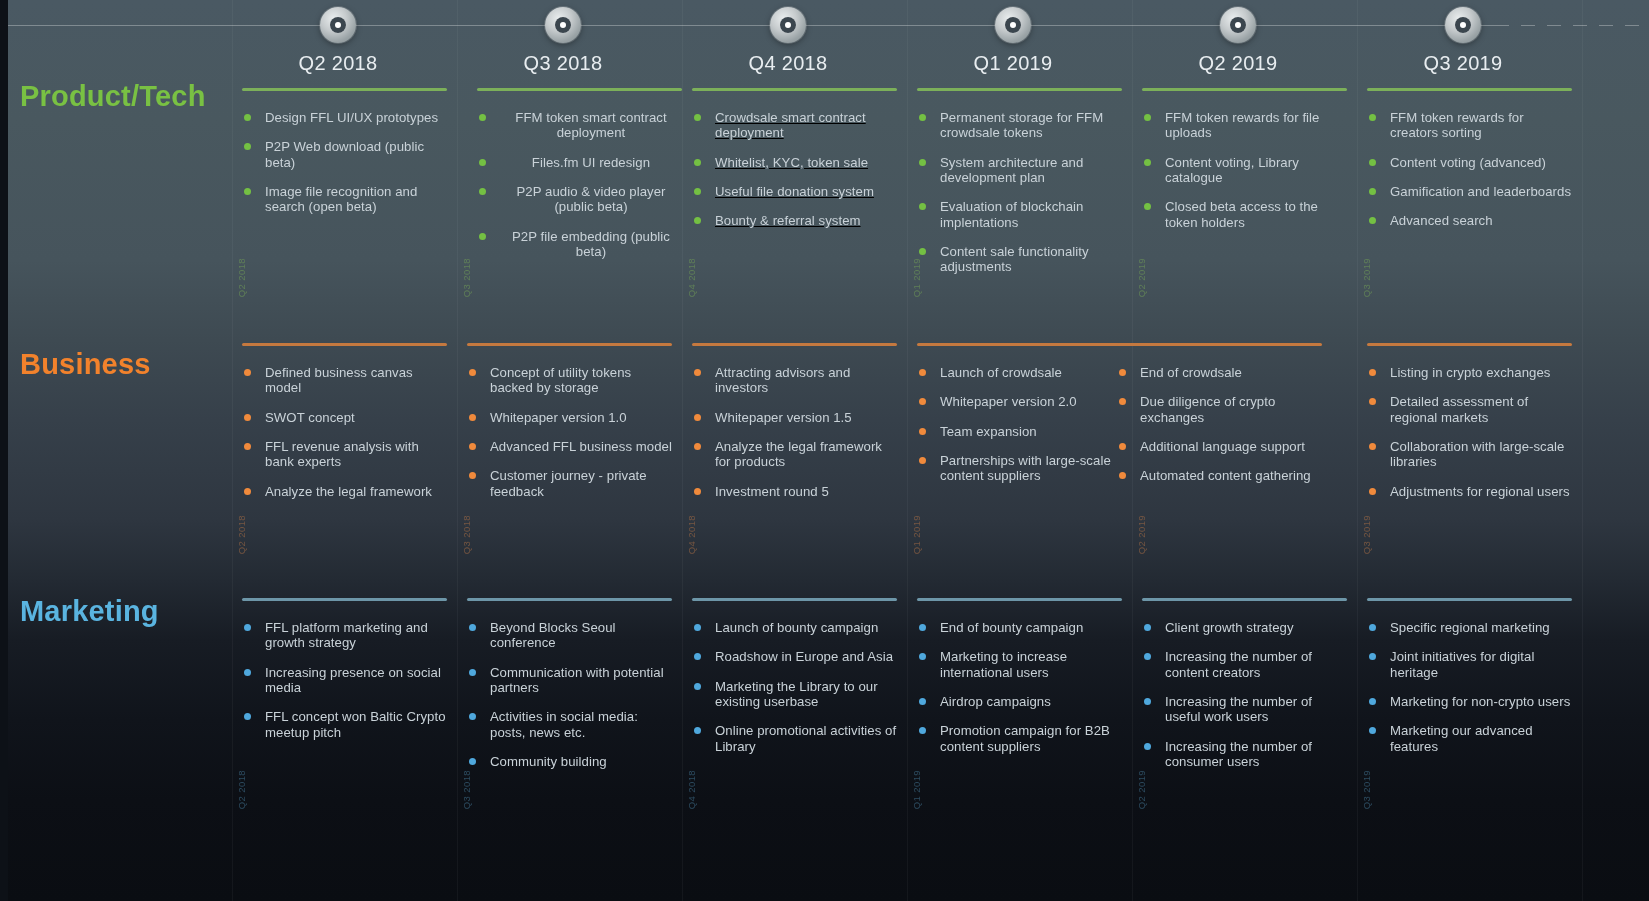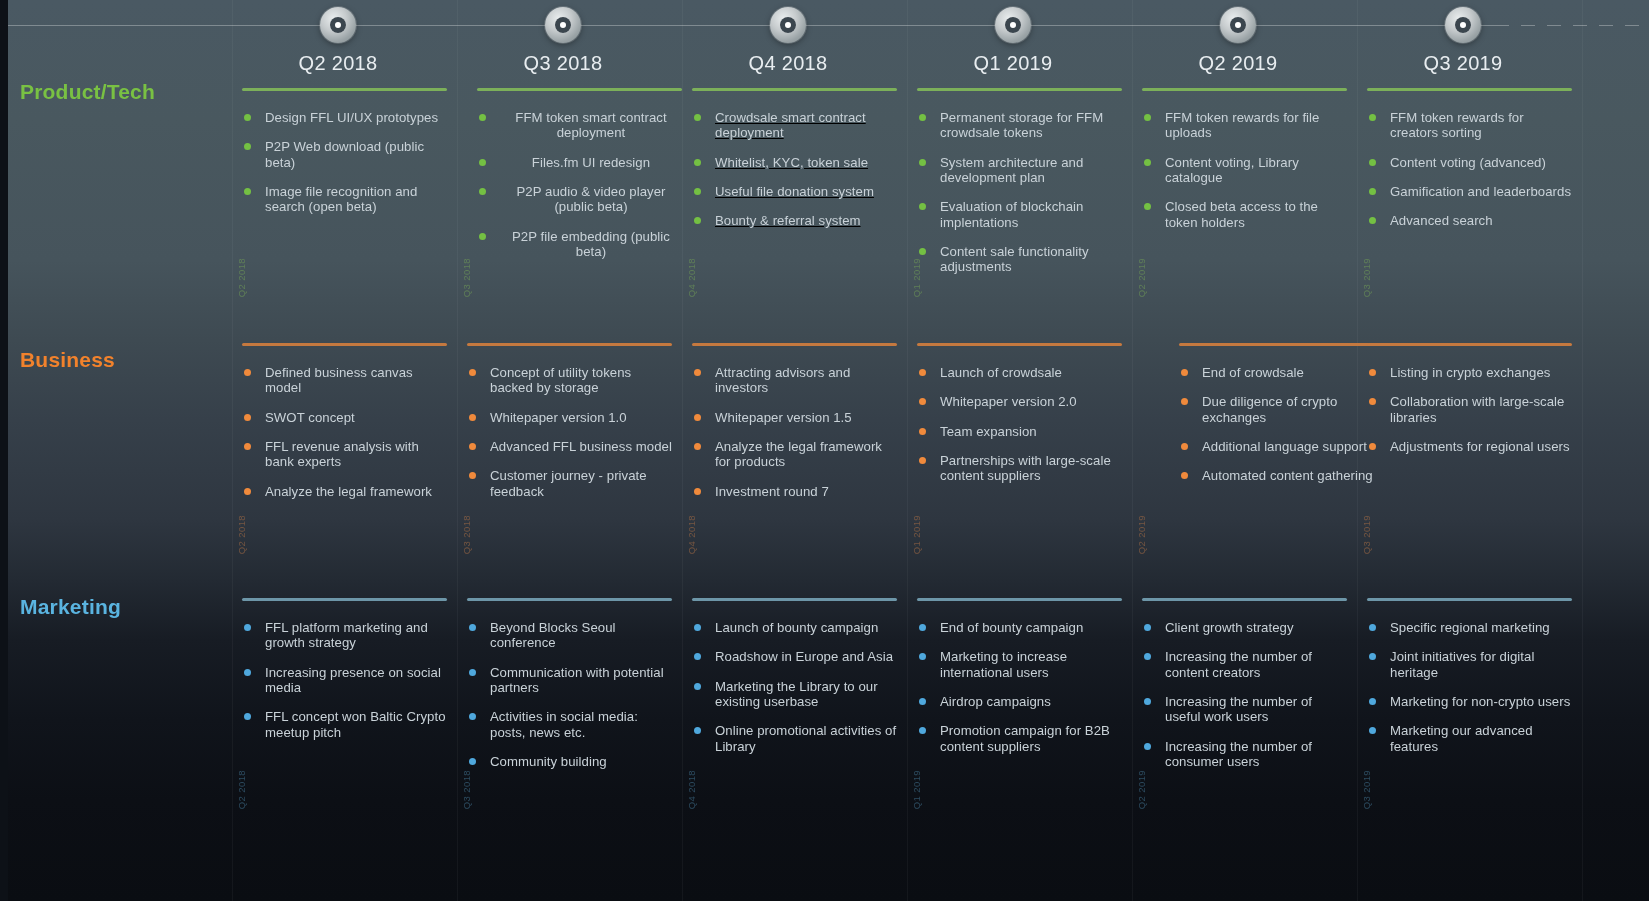--- a/index.html
+++ b/index.html
@@ -57,21 +57,21 @@
     box-shadow:inset 0 0 0 5px #3b464e;
   }
   .qlabel{
     margin-top:9px; font-size:20px; letter-spacing:.3px;
     color:#e8edf0; font-weight:400;
   }
 
   
   .row{ position:absolute; left:0; width:1649px; }
   .row-title{
-    position:absolute; left:12px; font-size:21px; font-weight:700;
+    position:absolute; left:12px; font-size:29px; font-weight:700;
     letter-spacing:.2px; white-space:nowrap;
   }
   .col{
     position:absolute; top:0; width:205px;
   }
   .rule{ height:3px; width:100%; border-radius:2px; }
   .items{ margin-top:19px; }
   .item{
     position:relative; padding-left:23px; margin-bottom:14px;
     font-size:13.2px; line-height:1.16; color:#c9d2d8;
@@ -243,48 +243,49 @@
             <div class="item"><span class="dot"></span><span>Customer journey - private feedback</span></div>
           </div>
         </div>
         <div class="vtick" style="left: 453px; top: 172px;">Q3 2018</div>
         <div class="col" style="left: 684px;">
           <div class="rule"></div>
           <div class="items">
             <div class="item"><span class="dot"></span><span>Attracting advisors and investors</span></div>
             <div class="item"><span class="dot"></span><span>Whitepaper version 1.5</span></div>
             <div class="item"><span class="dot"></span><span>Analyze the legal framework for products</span></div>
-            <div class="item"><span class="dot"></span><span>Investment round 7</span></div>
+            <div class="item"><span class="dot"></span><span>Investment round 5</span></div>
           </div>
         </div>
         <div class="vtick" style="left: 678px; top: 172px;">Q4 2018</div>
         <div class="col" style="left: 909px;">
           <div class="rule"></div>
           <div class="items">
             <div class="item"><span class="dot"></span><span>Launch of crowdsale</span></div>
             <div class="item"><span class="dot"></span><span>Whitepaper version 2.0</span></div>
             <div class="item"><span class="dot"></span><span>Team expansion</span></div>
             <div class="item"><span class="dot"></span><span>Partnerships with large-scale content suppliers</span></div>
           </div>
         </div>
         <div class="vtick" style="left: 903px; top: 172px;">Q1 2019</div>
-        <div class="col" style="left: 1171px;">
+        <div class="col" style="left: 1109px;">
           <div class="rule"></div>
           <div class="items">
             <div class="item"><span class="dot"></span><span>End of crowdsale</span></div>
             <div class="item"><span class="dot"></span><span>Due diligence of crypto exchanges</span></div>
             <div class="item"><span class="dot"></span><span>Additional language support</span></div>
             <div class="item"><span class="dot"></span><span>Automated content gathering</span></div>
           </div>
         </div>
         <div class="vtick" style="left: 1128px; top: 172px;">Q2 2019</div>
         <div class="col" style="left: 1359px;">
           <div class="rule"></div>
           <div class="items">
             <div class="item"><span class="dot"></span><span>Listing in crypto exchanges</span></div>
+            <div class="item"><span class="dot"></span><span>Detailed assessment of regional markets</span></div>
             <div class="item"><span class="dot"></span><span>Collaboration with large-scale libraries</span></div>
             <div class="item"><span class="dot"></span><span>Adjustments for regional users</span></div>
           </div>
         </div>
         <div class="vtick" style="left: 1353px; top: 172px;">Q3 2019</div>
       </div>
       <div class="row r-marketing" style="top: 598px;">
         <div class="row-title" style="top: -3px;">Marketing</div>
         <div class="col" style="left: 234px;">
           <div class="rule"></div>

